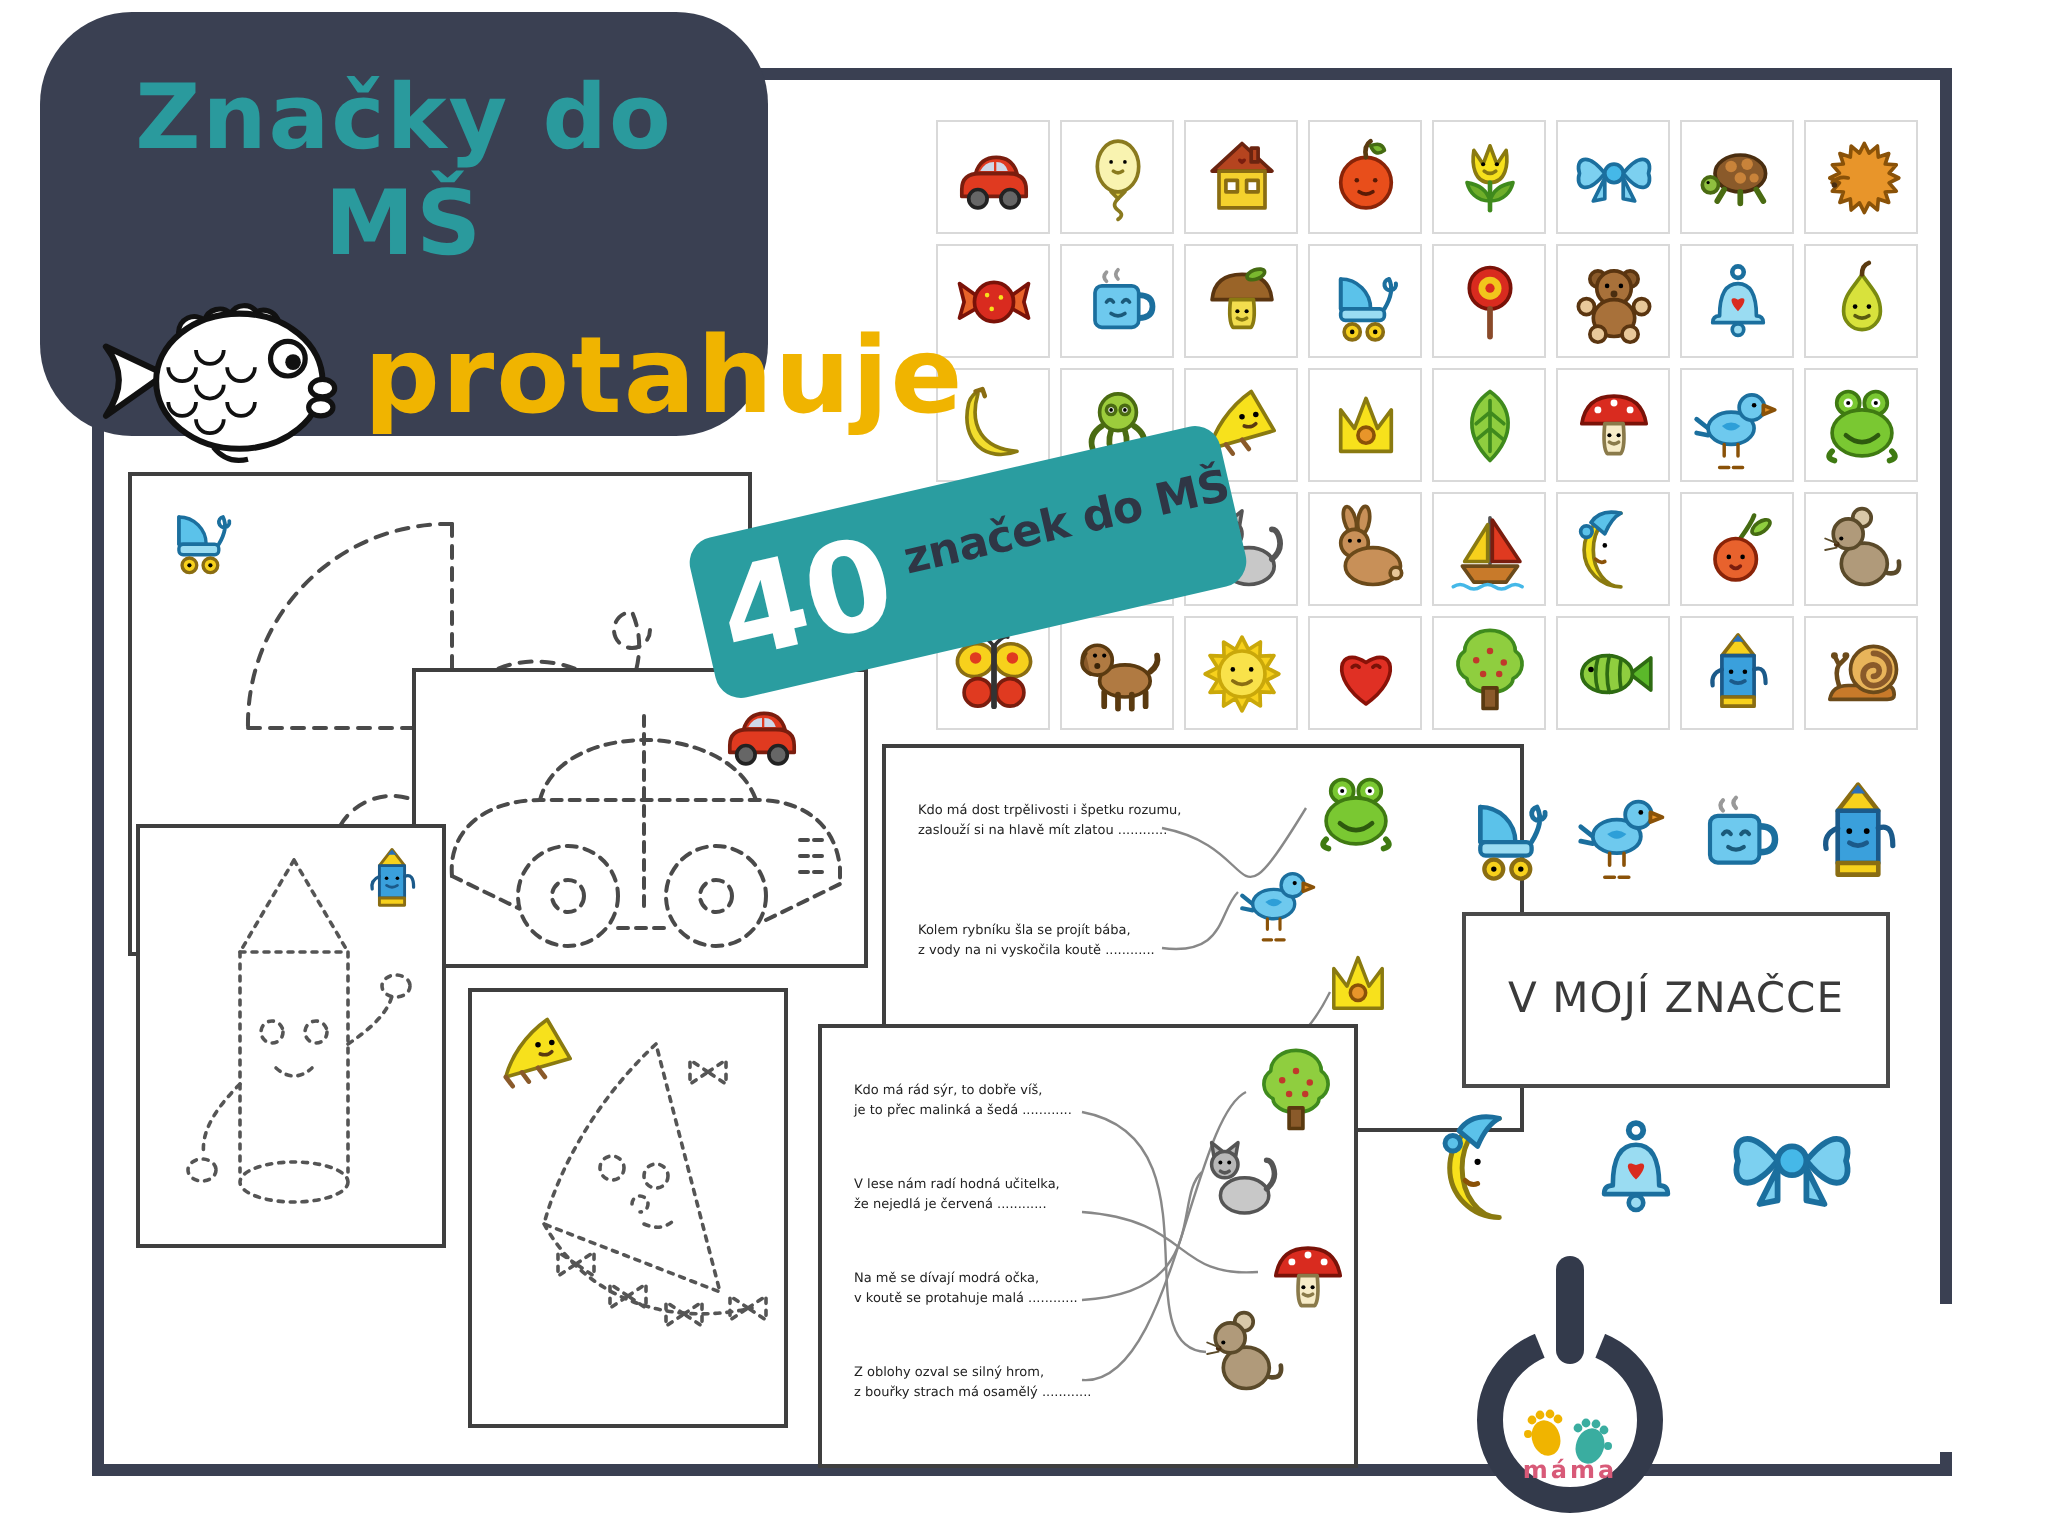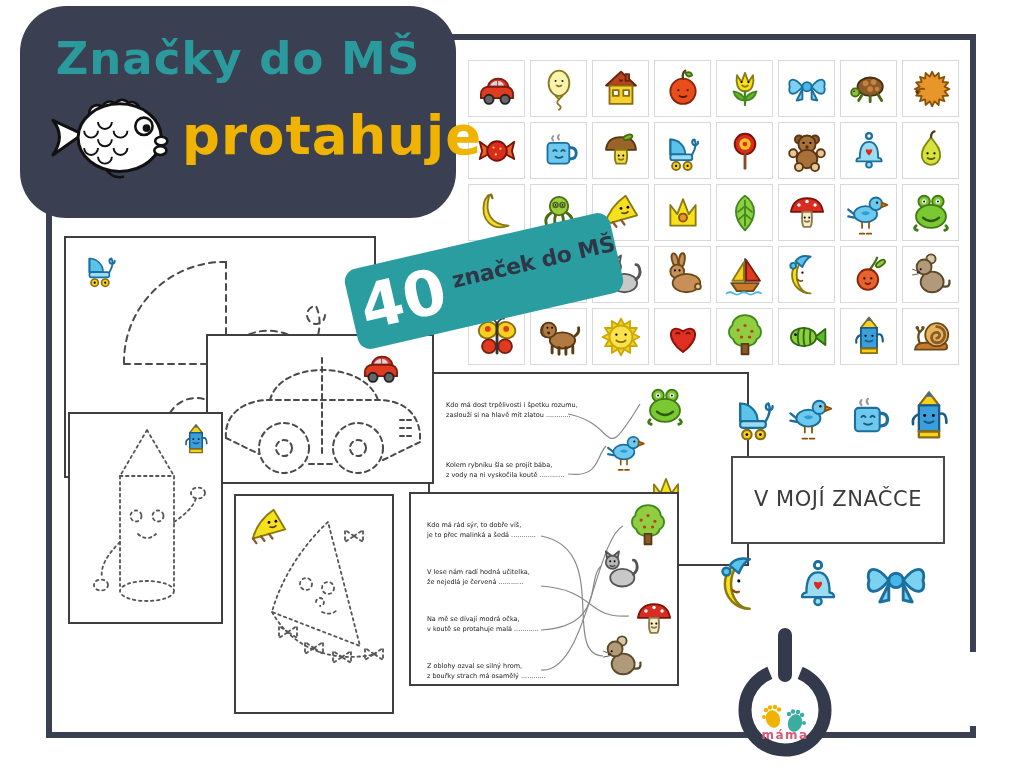--- a/index.html
+++ b/index.html
@@ -3,21 +3,21 @@
 <meta charset="utf-8">
 <style>
   html,body{margin:0;padding:0;background:#fff;}
   #stage{position:relative;width:1024px;height:768px;background:#fff;overflow:hidden;
          font-family:"DejaVu Sans","Liberation Sans",sans-serif;}
   
   .frame{position:absolute;left:46px;top:34px;width:918px;height:692px;
          border:6px solid #3a4052;z-index:0;}
   .white-patch{position:absolute;left:963px;top:652px;width:26px;height:74px;background:#fff;z-index:1;}
   
-  .badge{position:absolute;left:20px;top:6px;width:436px;height:212px;background:#3a4052;
+  .badge{position:absolute;left:20px;top:6px;width:364px;height:212px;background:#3a4052;
          border-radius:46px;z-index:7;}
   .badge-title{color:#2a9a9d;font-size:45px;font-weight:bold;text-align:center;
                margin-top:26px;letter-spacing:1px;}
   .badge-row{display:flex;align-items:center;margin-top:2px;}
   .fish{margin-left:26px;flex:0 0 auto;}
   .badge-sub{color:#f0b400;font-size:53px;font-weight:bold;margin-left:6px;letter-spacing:1px;}
   
   .grid{position:absolute;left:468px;top:60px;display:grid;
         grid-template-columns:repeat(8,57px);grid-auto-rows:57px;gap:5px;z-index:1;}
   .cell{background:#fff;border:1px solid #d9d9d9;box-sizing:border-box;
@@ -27,22 +27,22 @@
           border-radius:13px;transform:rotate(-13deg);z-index:6;display:flex;align-items:center;
           padding-left:10px;box-sizing:border-box;}
   .rnum{font-size:62px;font-weight:bold;color:#ffffff;line-height:1;}
   .rtxt{font-size:22px;font-weight:bold;color:#2f3645;margin-left:9px;margin-top:-16px;letter-spacing:-0.3px;}
   
   .sheet{position:absolute;background:#fff;border:2px solid #3f3f3f;box-sizing:border-box;}
   #sheet-stroller{left:64px;top:236px;width:312px;height:242px;z-index:2;}
   #sheet-car{left:206px;top:334px;width:228px;height:150px;z-index:3;}
   #sheet-crayon{left:68px;top:412px;width:155px;height:212px;z-index:4;}
   #sheet-kite{left:234px;top:494px;width:160px;height:220px;z-index:5;}
-  #sheet-riddle1{left:428px;top:372px;width:321px;height:194px;z-index:2;}
-  #sheet-riddle2{left:409px;top:492px;width:270px;height:194px;z-index:3;}
+  #sheet-riddle1{left:441px;top:372px;width:321px;height:194px;z-index:2;}
+  #sheet-riddle2{left:409px;top:512px;width:270px;height:222px;z-index:3;}
   .corner-icon{position:absolute;}
   .trace{position:absolute;left:0;top:0;}
   .riddle-col{position:absolute;left:16px;top:26px;width:150px;}
   .riddle{font-size:6.5px;line-height:1.55;color:#222;white-space:pre-line;}
   #sheet-riddle1 .riddle{margin-bottom:40px;}
   #sheet-riddle2 .riddle{margin-bottom:27px;}
   .ricon{position:absolute;}
   .connectors{position:absolute;left:0;top:0;}
   
   .blue-top{position:absolute;left:728px;top:388px;width:230px;display:flex;gap:6px;

